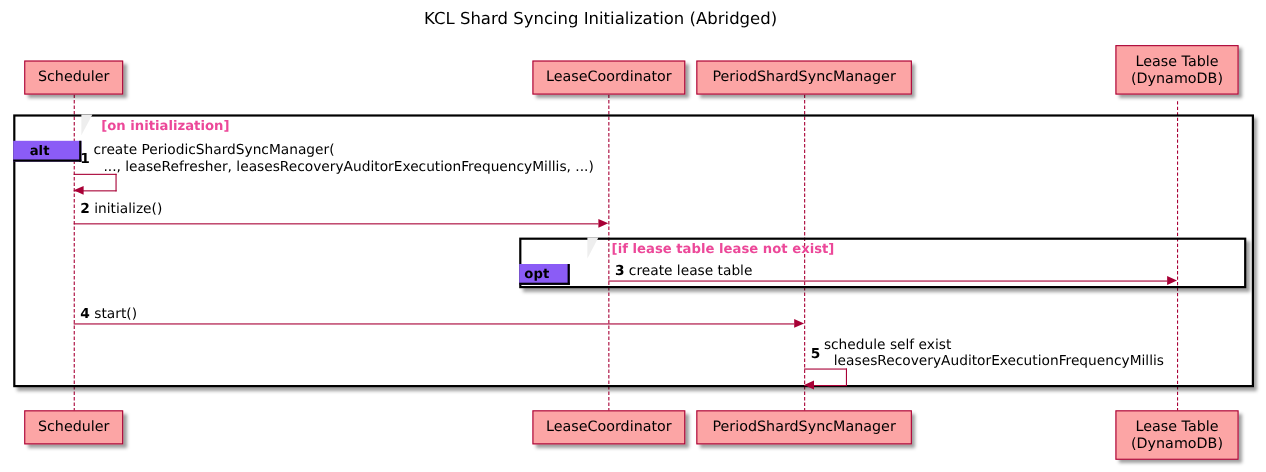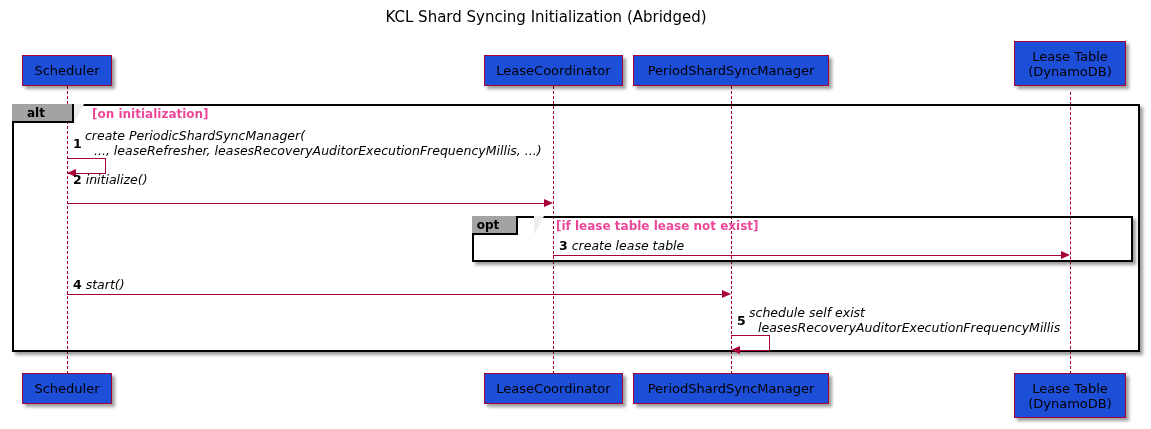--- a/index.html
+++ b/index.html
@@ -23,21 +23,21 @@
     top: 8px;
     width: 1092px;
     text-align: center;
     font-size: 15px;
     color: #000000;
     font-family: "DejaVu Sans", sans-serif;
   }
   
   .participant {
     position: absolute;
-    background: #1d4ed8;
+    background: #fca5a5;
     border: 1.5px solid #A80036;
     box-shadow: 3px 3px 3px rgba(0,0,0,0.38);
     box-sizing: border-box;
     display: flex;
     flex-direction: column;
     align-items: center;
     justify-content: center;
     font-size: 13px;
     color: #000000;
     line-height: 15px;
@@ -53,31 +53,32 @@
   
   .frame {
     position: absolute;
     border: 2px solid #000000;
     box-sizing: border-box;
     background: transparent;
     box-shadow: 3px 3px 3px rgba(0,0,0,0.38);
   }
   .frame-tab {
     position: absolute;
-    background: #a3a3a3;
+    background: #8b5cf6;
     border-right: 2px solid #000000;
     border-bottom: 2px solid #000000;
     box-sizing: border-box;
     font-size: 12px;
     font-weight: bold;
     color: #000000;
     display: flex;
     align-items: center;
     justify-content: center;
     padding-right: 12px;
+    margin-top: 24px;
   }
   .frame-tab-corner {
     position: absolute;
     width: 0;
     height: 0;
   }
   .frame-guard {
     position: absolute;
     font-size: 12px;
     font-weight: bold;
@@ -120,21 +121,20 @@
     font-size: 12.5px;
     color: #000000;
     white-space: nowrap;
     line-height: 15px;
   }
   .msg-num {
     font-weight: bold;
   }
   .msg-text {
     font-weight: normal;
-    font-style: italic;
   }
   .msg-multiline {
     position: absolute;
     font-size: 12.5px;
     color: #000000;
     white-space: nowrap;
     line-height: 15px;
   }
 </style>
 </head>
@@ -161,21 +161,21 @@
   <div class="frame-guard" style="left:556px; top:219px;">[if lease table lease not exist]</div>
 
   <div class="msg-multiline" style="left:73px; top:128px;">
     <span class="msg-num" style="position:absolute; left:0px; top:8px;">1</span>
     <span class="msg-text" style="position:absolute; left:12px; top:0px;">create PeriodicShardSyncManager(</span>
     <span class="msg-text" style="position:absolute; left:21px; top:15px;">..., leaseRefresher, leasesRecoveryAuditorExecutionFrequencyMillis, ...)</span>
   </div>
   <div class="selfloop" style="left:67px; top:158px; width:39px; height:16px;"></div>
   <div class="arrow-head-left" style="left:67px; top:169px;"></div>
 
-  <div class="msg" style="left:73px; top:172px;text-align:center;">
+  <div class="msg" style="left:73px; top:182px;text-align:center;">
     <span class="msg-num">2</span>
     <span class="msg-text">initialize()</span>
   </div>
   <div class="arrow-line" style="left:67px; top:203px; width:477px;"></div>
   <div class="arrow-head-right" style="left:544px; top:199px;"></div>
 
   <div class="msg" style="left:559px; top:238px;">
     <span class="msg-num">3</span>
     <span class="msg-text">create lease table</span>
   </div>

